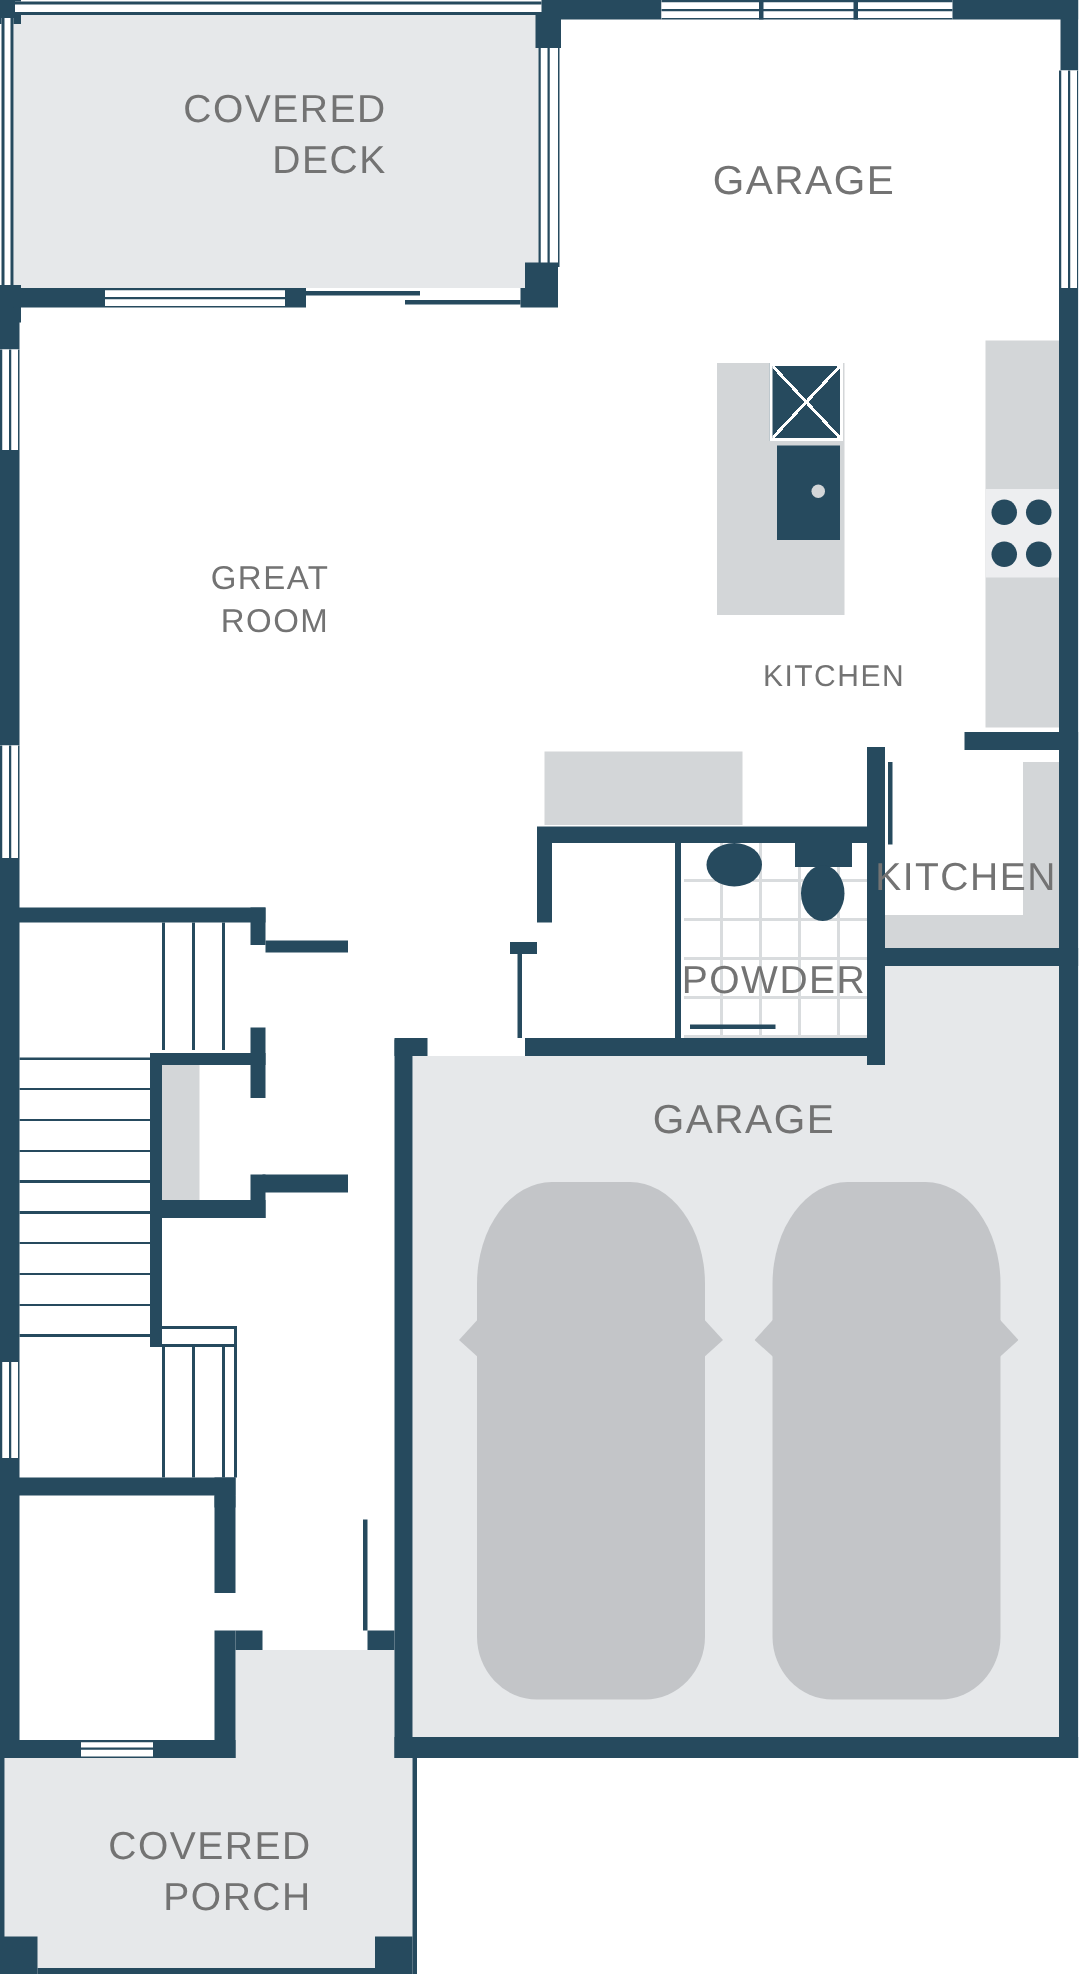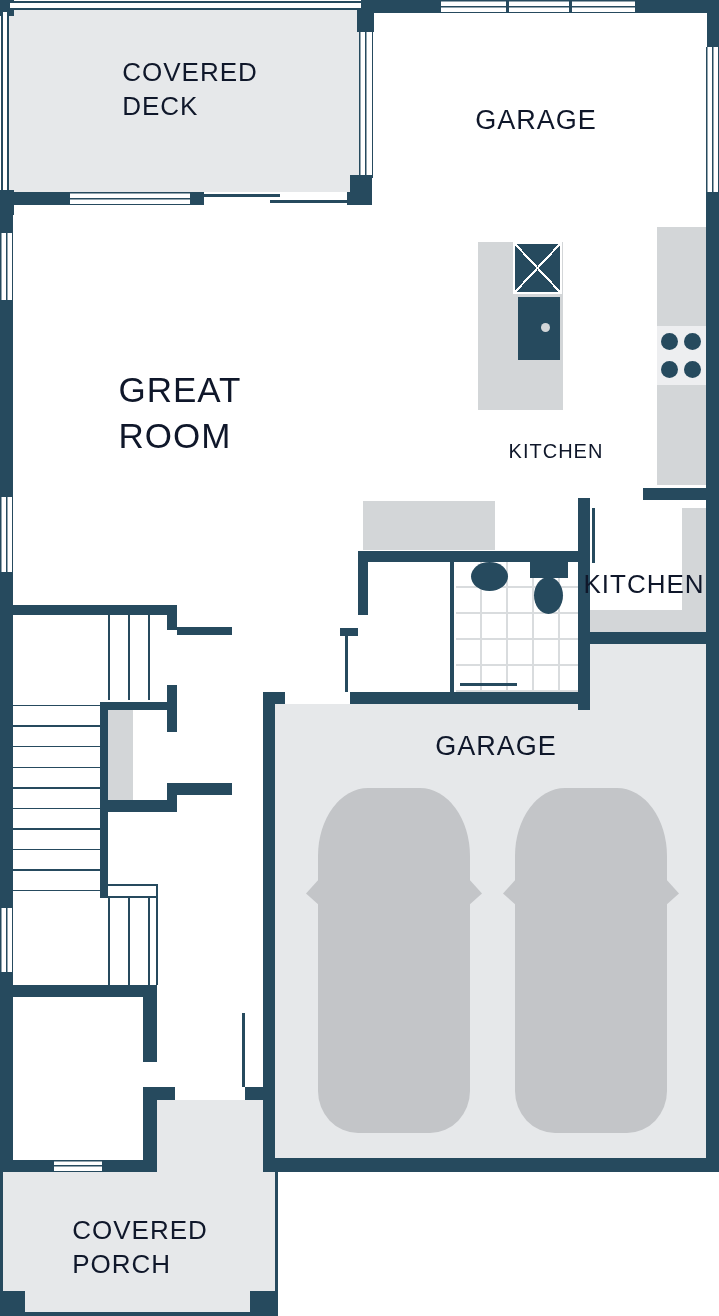--- a/index.html
+++ b/index.html
@@ -3,21 +3,21 @@
 <meta charset="utf-8">
 <style>
   html,body{margin:0;padding:0;background:#ffffff;}
   #plan{position:relative;width:719px;height:1316px;background:#ffffff;overflow:hidden;
         font-family:"Liberation Sans","DejaVu Sans",sans-serif;}
   .abs{position:absolute;}
   .wall{position:absolute;background:#264a5e;}
   .floor-lt{position:absolute;background:#e6e8ea;}   
   .floor-md{position:absolute;background:#d3d6d8;}   
   .car{position:absolute;background:#c3c5c8;}
-  .label{position:absolute;color:#0f172a;text-align:left;white-space:pre-line;
+  .label{position:absolute;color:#737373;text-align:right;white-space:pre-line;
          letter-spacing:1px;line-height:1.3;transform:translate(-50%,-50%);}
   
   .winh{position:absolute;background-color:#ffffff;background-image:
         linear-gradient(#264a5e,#264a5e),linear-gradient(#264a5e,#264a5e),linear-gradient(#264a5e,#264a5e);
         background-size:100% 1.5px;background-position:0 0,0 50%,0 100%;background-repeat:no-repeat;}
   .winv{position:absolute;background-color:#ffffff;background-image:
         linear-gradient(#264a5e,#264a5e),linear-gradient(#264a5e,#264a5e),linear-gradient(#264a5e,#264a5e);
         background-size:1.5px 100%;background-position:0 0,50% 0,100% 0;background-repeat:no-repeat;}
   
   .railh{position:absolute;background:#fff;border-top:2px solid #264a5e;border-bottom:2px solid #264a5e;box-sizing:border-box;}
@@ -157,21 +157,22 @@
   <div class="wall" style="left:358px;top:562px;width:10px;height:53px;"></div>
   <div class="wall" style="left:340px;top:628px;width:18px;height:8px;"></div>
   <div class="wall" style="left:345px;top:632px;width:3px;height:60px;"></div>
   <div class="wall" style="left:450px;top:562px;width:4px;height:130px;"></div>
   <div class="wall" style="left:450px;top:692px;width:140px;height:12px;"></div>
   <div class="wall" style="left:460px;top:683px;width:57px;height:3px;"></div>
 
   <div class="label" style="left:190px;top:90px;font-size:26px;">COVERED
 DECK</div>
   <div class="label" style="left:536px;top:121px;font-size:27px;">GARAGE</div>
-  <div class="label" style="left:180px;top:400px;font-size:35px;margin-top:12px;">GREAT
+  <div class="label" style="left:180px;top:400px;font-size:22px;">GREAT
 ROOM</div>
   <div class="label" style="left:556px;top:451px;font-size:20px;">KITCHEN</div>
   <div class="label" style="left:644px;top:585px;font-size:26px;">KITCHEN</div>
+  <div class="label" style="left:516px;top:654px;font-size:26px;">POWDER</div>
   <div class="label" style="left:496px;top:747px;font-size:27px;">GARAGE</div>
   <div class="label" style="left:140px;top:1248px;font-size:26px;">COVERED
 PORCH</div>
 
 </div>
 
 </body></html>

